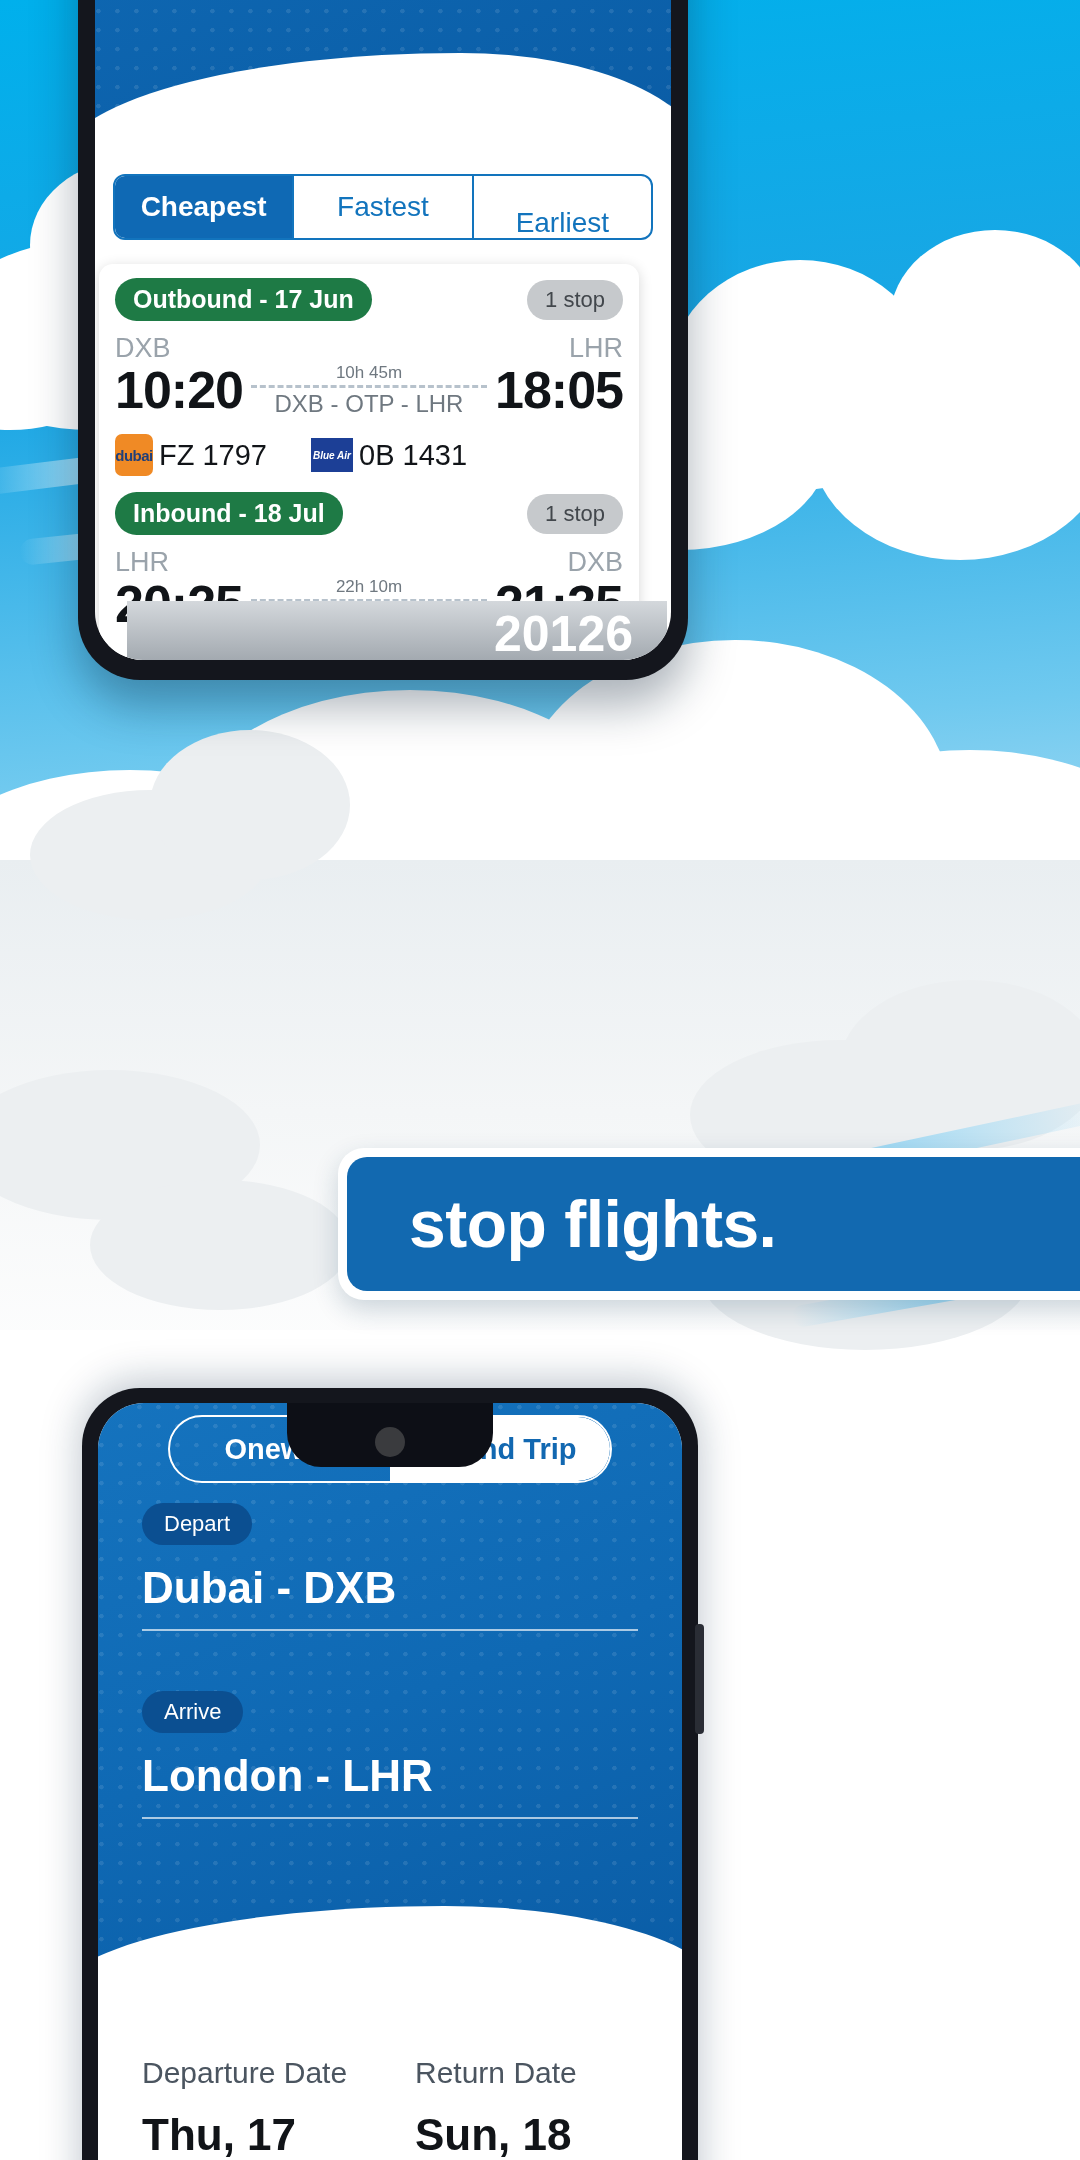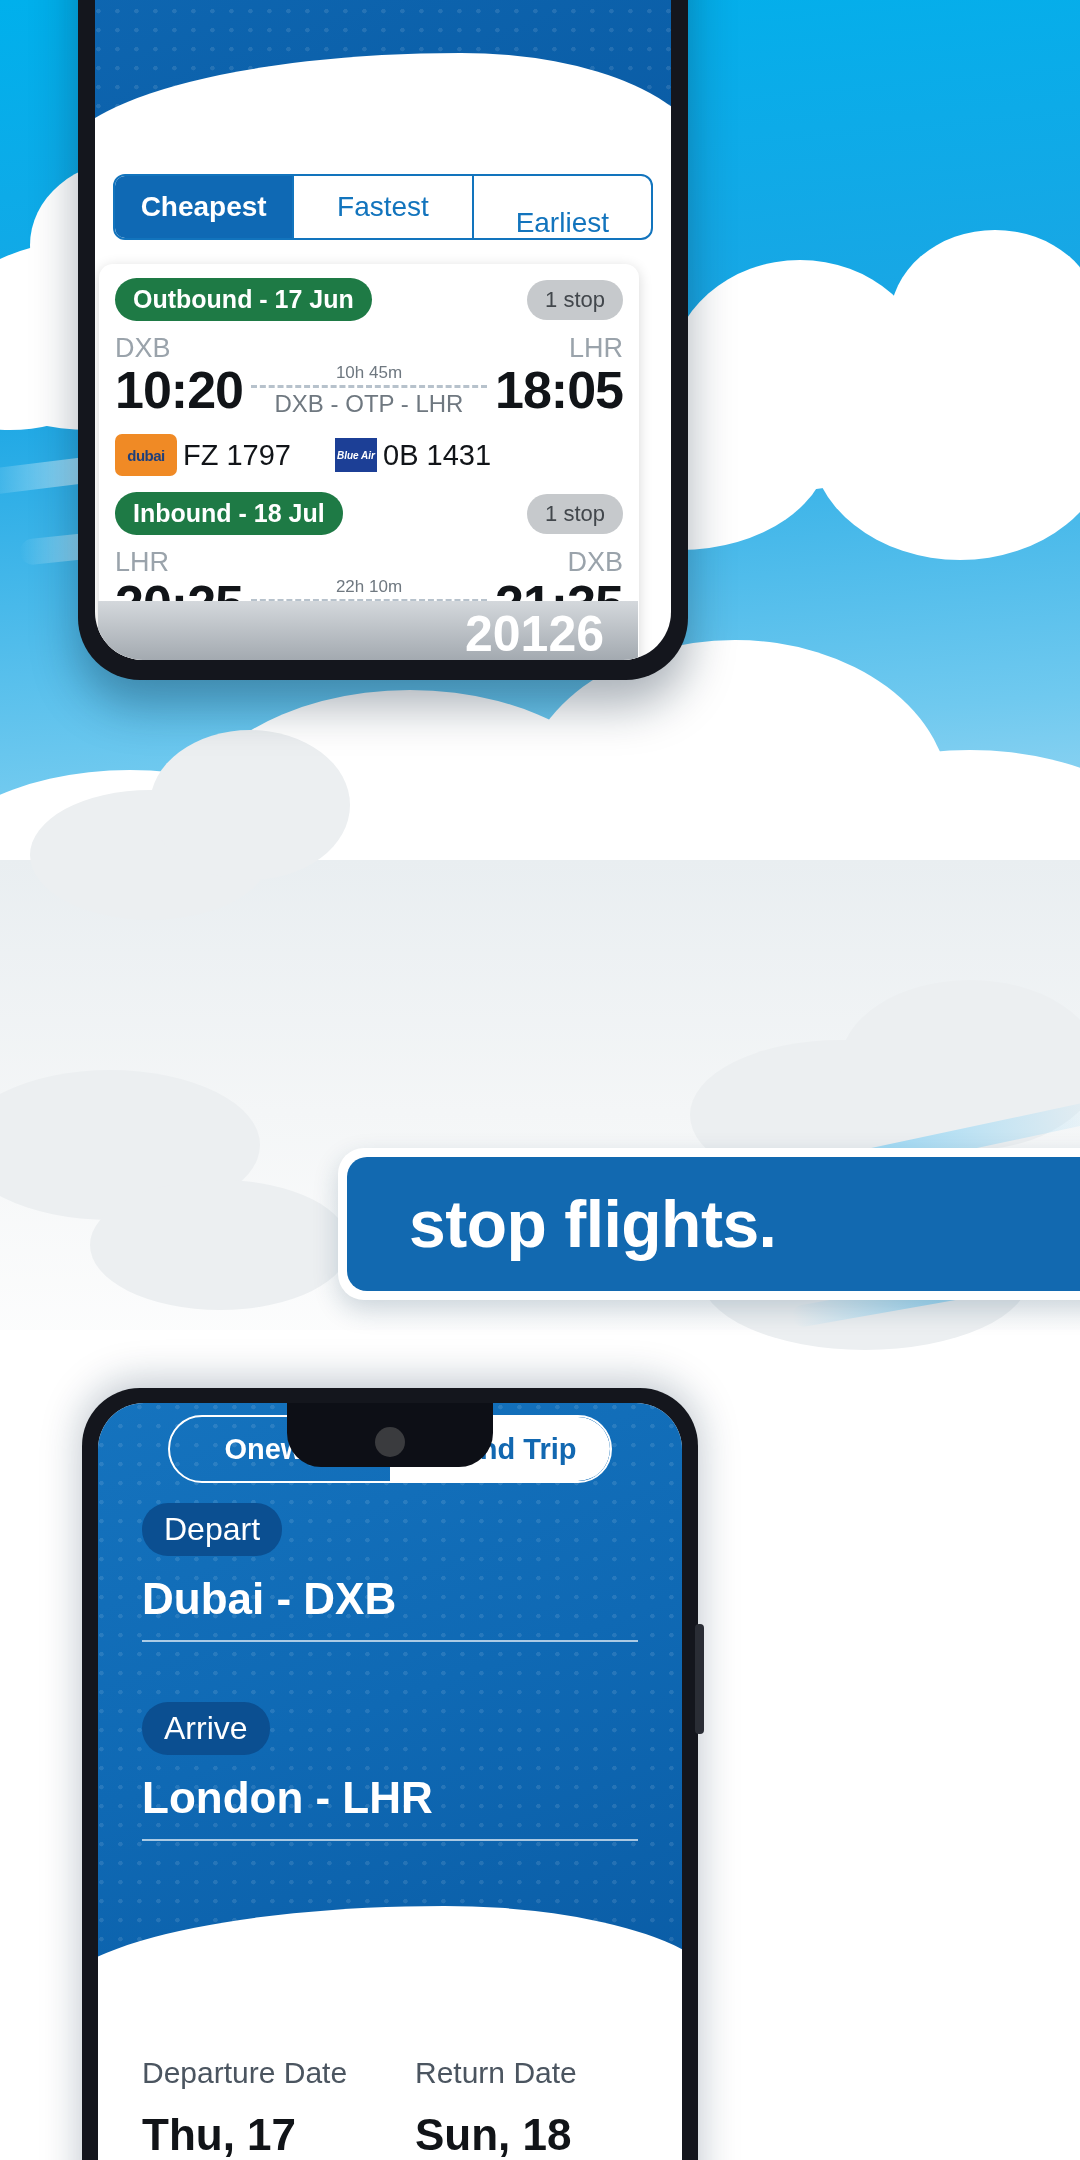--- a/index.html
+++ b/index.html
@@ -99,33 +99,33 @@
   .ap { font-size:27px; color:#9aa3ab; }
   .time-row { display:flex; align-items:center; justify-content:space-between; margin-top:-4px; }
   .time { font-size:52px; font-weight:bold; color:#111418; letter-spacing:-1px; }
   .mid { flex:1; text-align:center; padding:0 8px; }
   .dur { font-size:17px; color:#6f7880; margin-bottom:2px; }
   .dash { border-top:3px dashed #b7c2cc; }
   .via { font-size:24px; color:#6f7880; margin-top:2px; }
   .carriers { display:flex; align-items:center; gap:10px; margin-top:14px; }
   .carrier { display:flex; align-items:center; gap:6px; }
   .logo-fz {
-    width:62px; height:42px; border-radius:7px; background:#f08a25;
+    width:38px; height:42px; border-radius:7px; background:#f08a25;
     display:flex; align-items:center; justify-content:center;
     font-size:15px; font-weight:bold; color:#1f3f7a; letter-spacing:-.5px;
   }
   .logo-ob {
     width:42px; height:34px; background:#1c3f96;
     display:flex; align-items:center; justify-content:center;
     font-size:10px; font-style:italic; font-weight:bold; color:#ffffff;
   }
   .fno { font-size:29px; color:#111418; }
   .sep { width:24px; }
   .price-peek {
-    position:absolute; left:3px; top:1145px; width:540px; height:70px;
+    position:absolute; left:32px; top:1145px; width:540px; height:70px;
     background:linear-gradient(180deg,#d4d8dc 0%,#9aa1a8 100%);
     border-radius:0 0 14px 14px;
     font-size:50px; font-weight:bold; color:#ffffff; text-align:right;
     padding:4px 34px 0 0; overflow:hidden;
   }
 
   
   #banner {
     position:absolute; left:338px; top:1148px; width:800px; height:152px;
     background:#ffffff; border-radius:26px;
@@ -175,21 +175,21 @@
   .tt {
     flex:1; display:flex; align-items:center; justify-content:center;
     font-size:29px; font-weight:bold;
   }
   .tt.off { color:#ffffff; }
   .tt.on { background:#ffffff; color:#1268b1; border-radius:0 32px 32px 0; }
 
   .fld { padding:0 44px; }
   .fld-lbl {
     display:inline-block; background:#0b4f91; color:#ffffff;
-    font-size:32px; padding:8px 22px; border-radius:26px;
+    font-size:22px; padding:8px 22px; border-radius:26px;
   }
   .fld-val { font-size:44px; font-weight:bold; color:#ffffff; margin-top:18px; }
   .fld-line { border-bottom:2px solid rgba(255,255,255,.65); margin-top:16px; }
 
   .dates { display:flex; padding:58px 44px 0 44px; gap:50px; }
   .dcol { flex:1; }
   .dlbl { font-size:30px; color:#4b5560; }
   .dval { font-size:44px; font-weight:bold; color:#111418; margin-top:20px; }
 
   .sidebtn {

